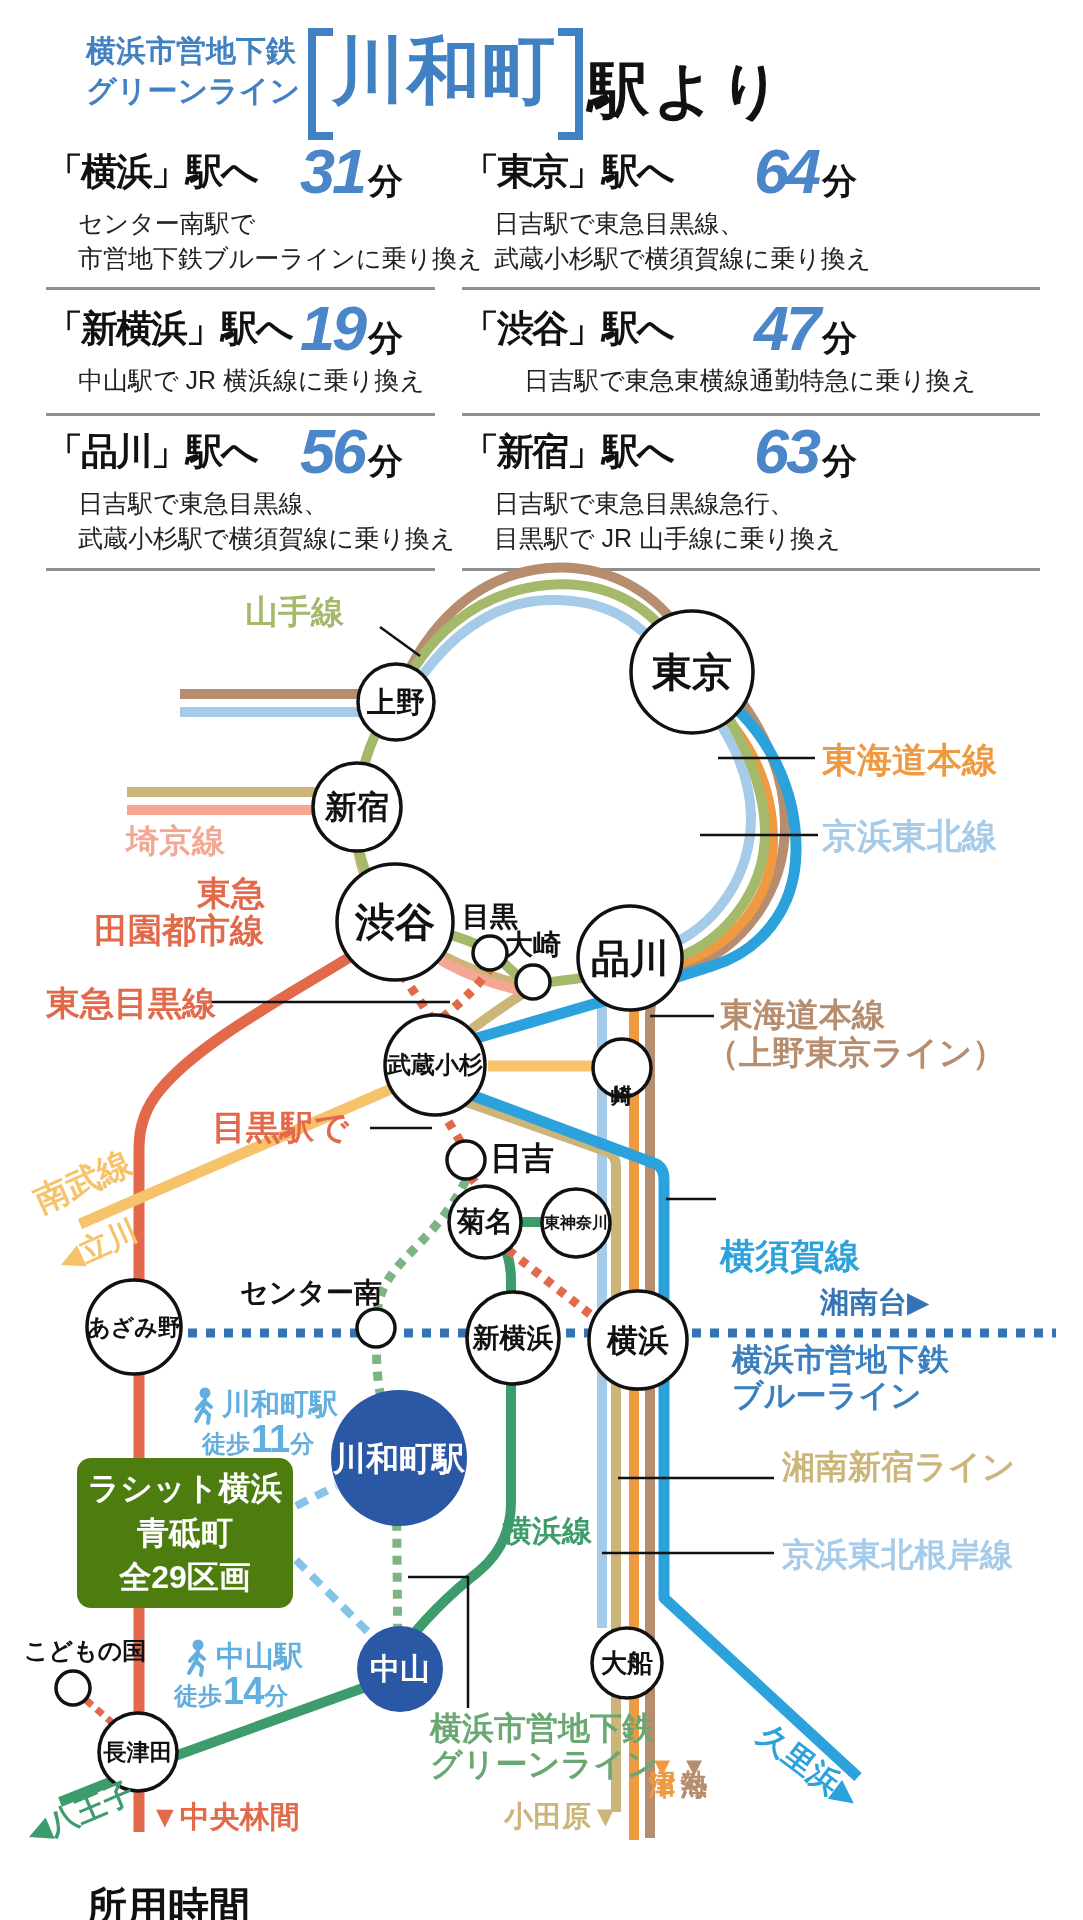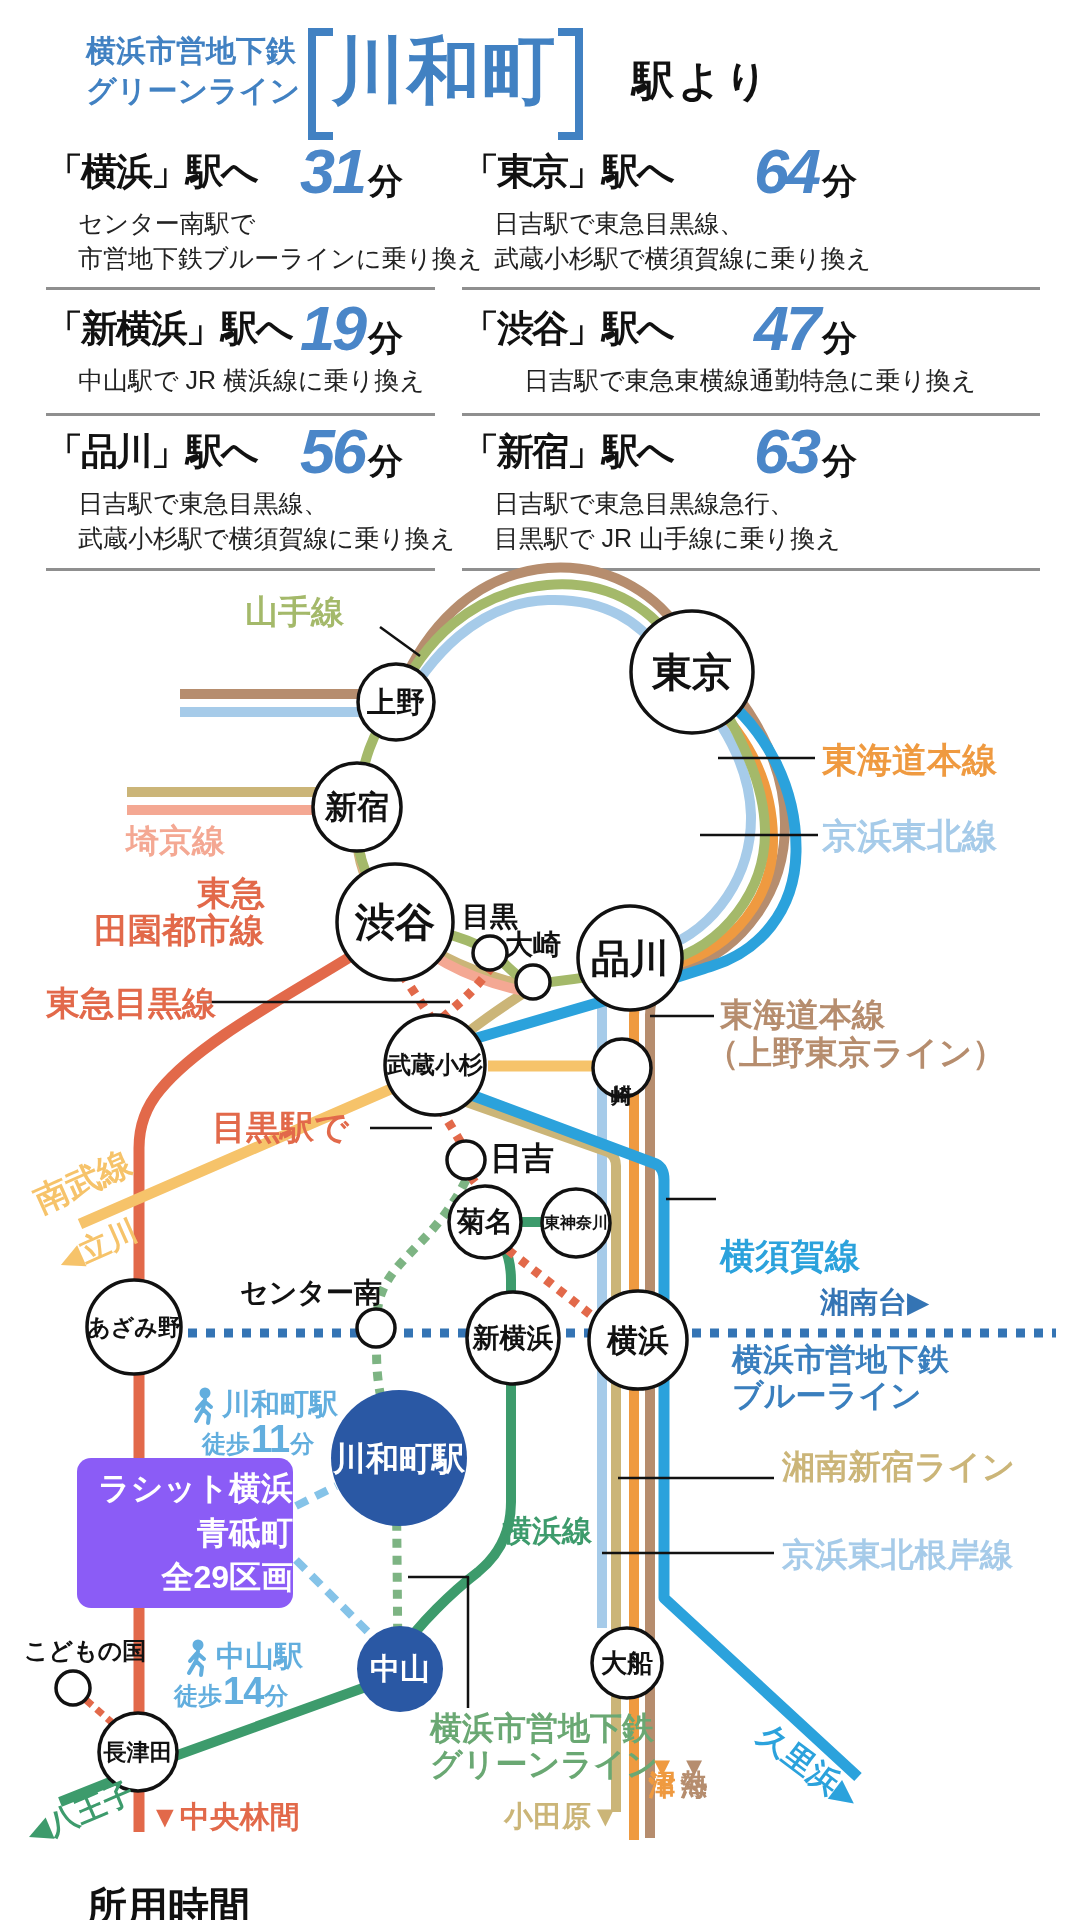--- a/index.html
+++ b/index.html
@@ -2,37 +2,37 @@
 <html><head>
 <meta charset="utf-8">
 <style>
   html,body{margin:0;padding:0;}
   body{
     width:1083px;height:1920px;position:relative;background:#ffffff;
     font-family:"Liberation Sans","DejaVu Sans",sans-serif;overflow:hidden;
   }
   .hdr-line{position:absolute;font-weight:700;color:#4181c2;font-size:30px;line-height:1;white-space:nowrap;}
   .hdr-station{position:absolute;font-weight:700;color:#4181c2;font-size:73px;line-height:1;letter-spacing:2px;white-space:nowrap;}
-  .hdr-suffix{position:absolute;font-weight:700;color:#111;font-size:42px;line-height:1;letter-spacing:4px;white-space:nowrap;margin-left:44px;}
+  .hdr-suffix{position:absolute;font-weight:700;color:#111;font-size:61px;line-height:1;letter-spacing:4px;white-space:nowrap;}
   .bracket{position:absolute;width:17px;height:96px;}
   .bracket.l{border-left:8px solid #4181c2;border-top:8px solid #4181c2;border-bottom:8px solid #4181c2;}
   .bracket.r{border-right:8px solid #4181c2;border-top:8px solid #4181c2;border-bottom:8px solid #4181c2;}
   .cardtitle{position:absolute;font-weight:700;color:#111;font-size:37px;line-height:1;letter-spacing:-2px;white-space:nowrap;}
   .timenum{position:absolute;display:flex;align-items:baseline;white-space:nowrap;}
   .num{font-style:italic;font-weight:700;color:#4a86c8;font-size:63px;line-height:1;letter-spacing:-3px;}
   .unit{font-weight:700;color:#111;font-size:35px;line-height:1;margin-left:4px;}
   .note{position:absolute;color:#222;font-size:25px;line-height:1;white-space:nowrap;}
   .rule{position:absolute;height:3px;background:#8f8f8f;}
   svg.map{position:absolute;left:0;top:0;z-index:1;}
   .ml{position:absolute;font-weight:700;white-space:nowrap;line-height:1;z-index:3;}
   .st{position:absolute;transform:translate(-50%,-50%);font-weight:700;white-space:nowrap;line-height:1;color:#111;z-index:3;text-align:center;}
   .vert{writing-mode:vertical-rl;text-orientation:upright;letter-spacing:2px;}
   .rot{transform-origin:0 50%;}
-  .pbox{position:absolute;left:77px;top:1458px;width:216px;height:150px;background:#8b5cf6;border-radius:14px;
-        display:flex;flex-direction:column;justify-content:center;align-items:flex-end;z-index:2;}
+  .pbox{position:absolute;left:77px;top:1458px;width:216px;height:150px;background:#4d7c0f;border-radius:14px;
+        display:flex;flex-direction:column;justify-content:center;align-items:center;z-index:2;}
   .pbox div{color:#fff;font-weight:700;font-size:32px;line-height:1.4;white-space:nowrap;}
   .walkline{position:absolute;display:flex;align-items:baseline;color:#62aede;font-weight:700;white-space:nowrap;z-index:3;}
   .walkline .sm{font-size:24px;}
   .walkline .bg{font-size:38px;letter-spacing:-1px;margin:0 1px;text-align:right;}
   .footer{position:absolute;left:80px;top:1864px;display:flex;align-items:baseline;white-space:nowrap;z-index:3;}
   .footer .gray{color:#595959;font-size:30px;}
   .footer .emph{color:#111;font-size:41px;font-weight:700;margin:16px 6px;text-align:right;}
 </style>
 </head>
 <body>

